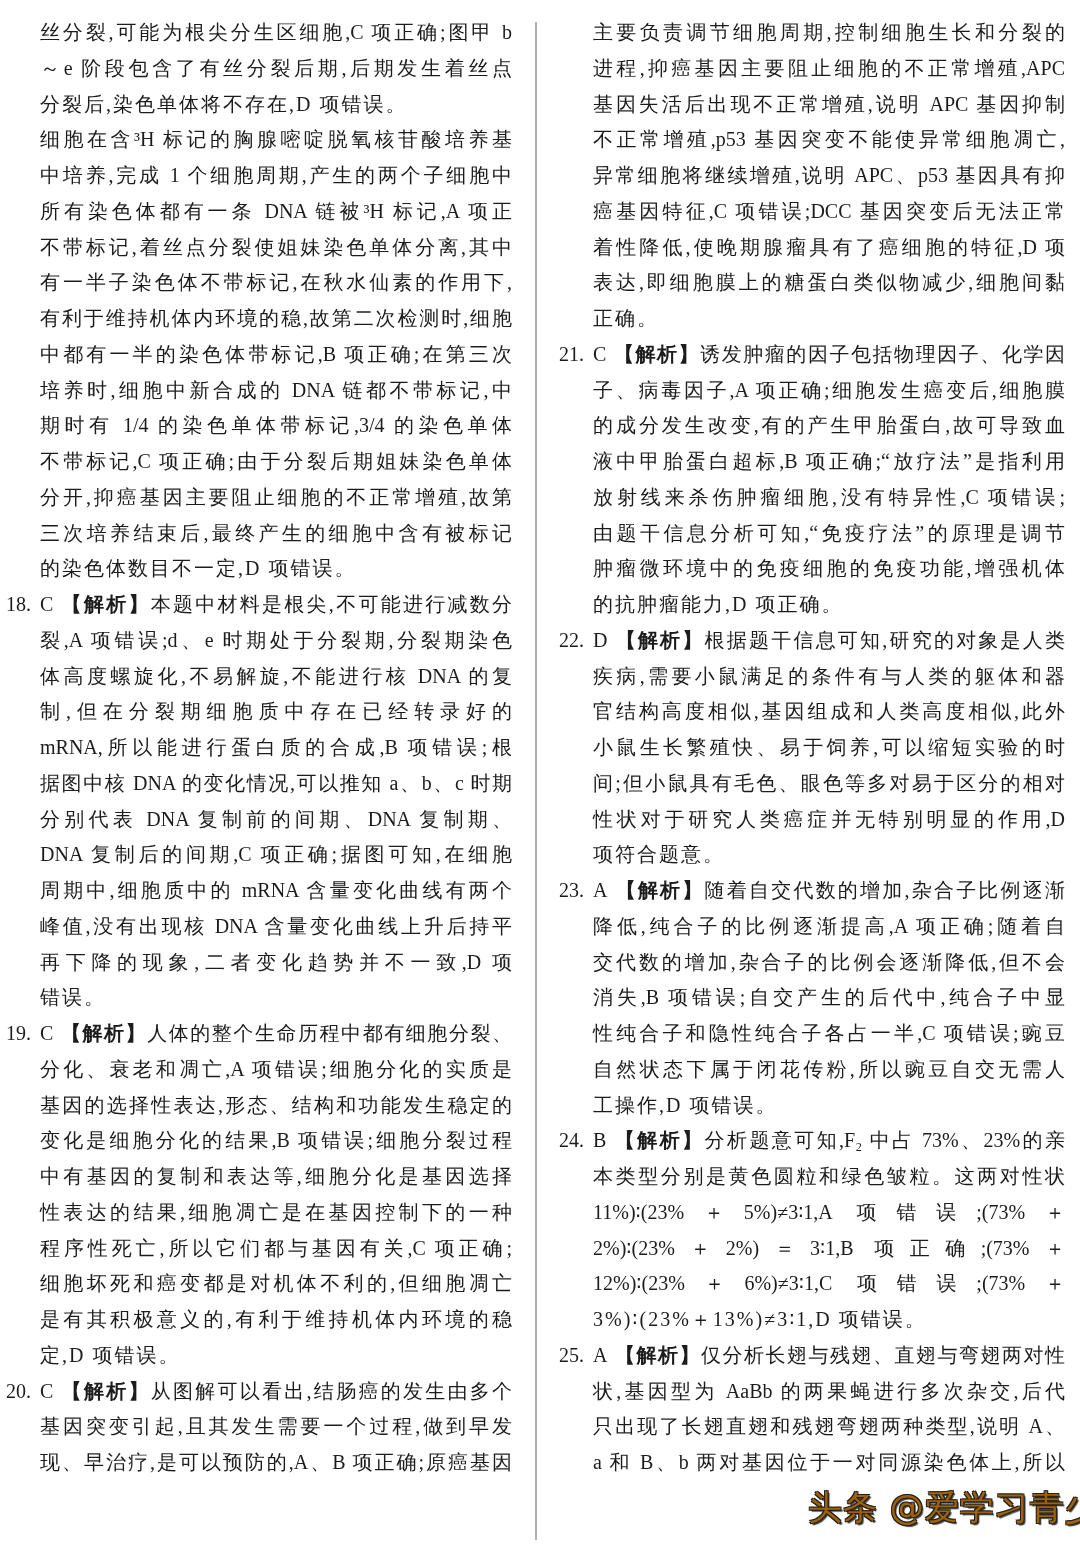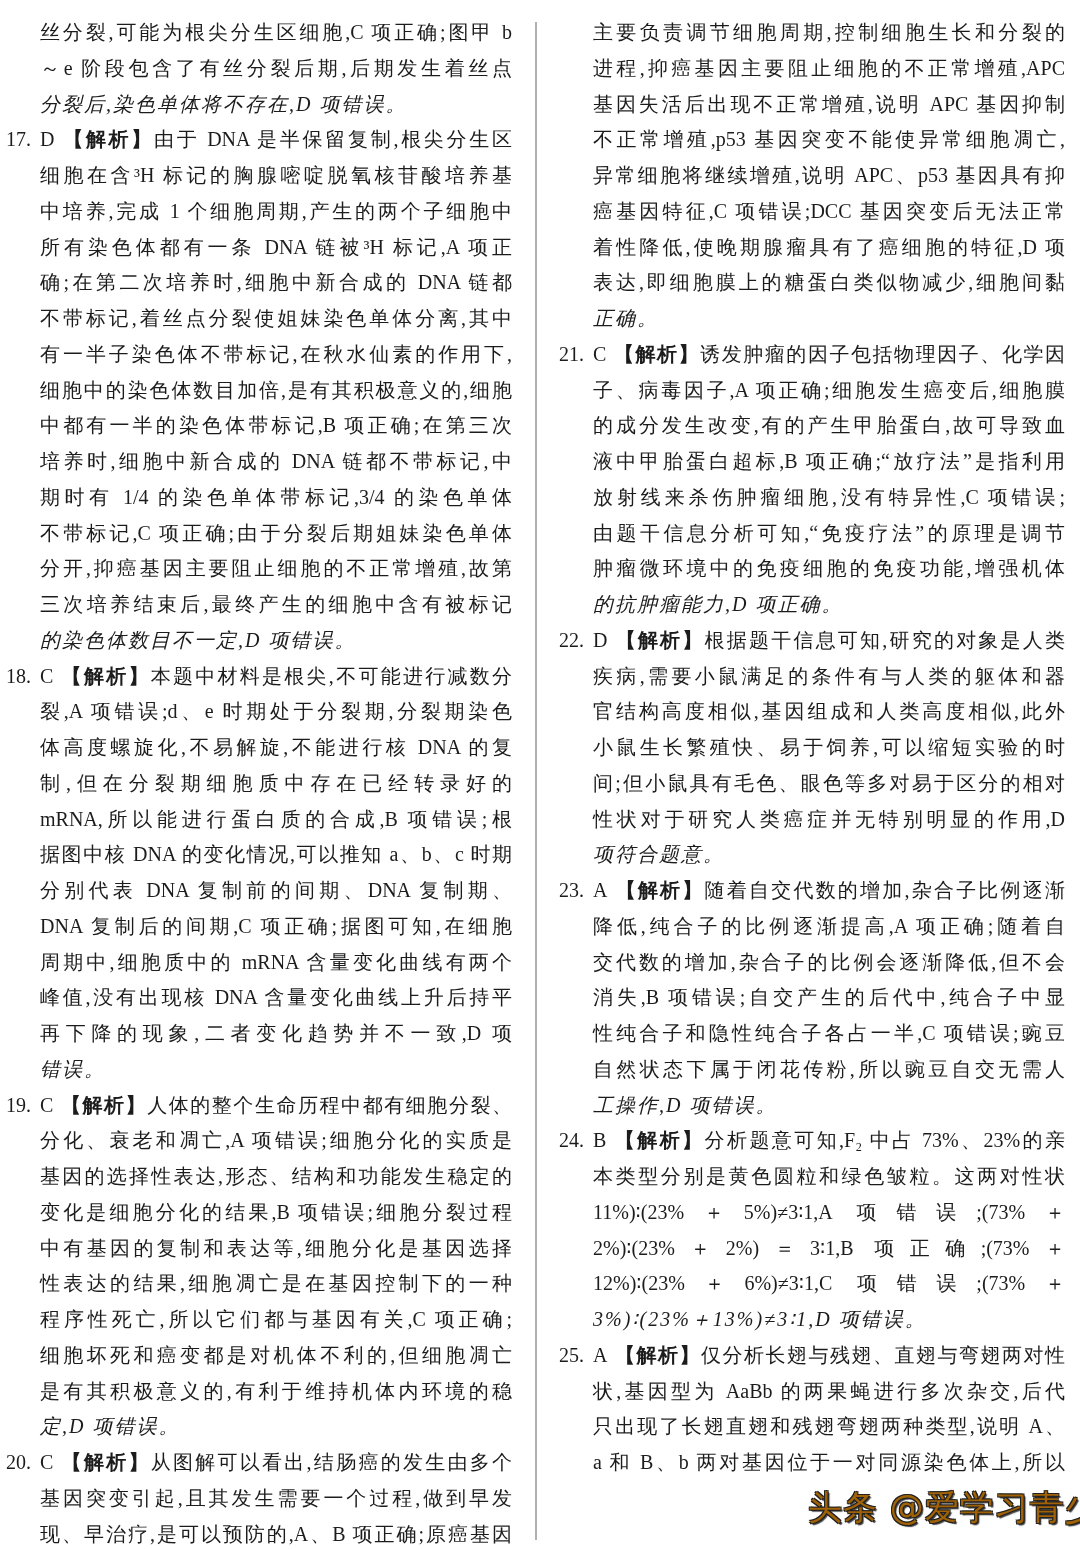--- a/index.html
+++ b/index.html
@@ -18,21 +18,21 @@
       height: 35.75px;
       line-height: 35.75px;
       padding-left: 34px;
       overflow: hidden;
       font-size: 20px;
       letter-spacing: 0;
       text-align: justify;
       text-align-last: justify;
       text-justify: inter-character;
     }
-    .ln.end { text-align: left; text-align-last: left; letter-spacing: 2px; font-style: italic; }
+    .ln.end { text-align: left; text-align-last: left; letter-spacing: 2px; }
     .num { position: absolute; left: 0; top: 0; letter-spacing: 0; font-size: 20px; }
     .ans { margin-right: 6px; }
     .tag { font-weight: bold; }
     .divider {
       position: absolute; left: 535px; top: 22px; width: 1.5px; height: 1518px;
       background: #b0b0b0;
     }
     .watermark {
       position: absolute; left: 808px; top: 1487px;
       font-family: "DejaVu Sans", sans-serif;
@@ -50,28 +50,26 @@
 
   <div class="col left">
 
     <div>
       <div class="ln">丝分裂,可能为根尖分生区细胞,C 项正确;图甲 b</div>
       <div class="ln">～e 阶段包含了有丝分裂后期,后期发生着丝点</div>
       <div class="ln end">分裂后,染色单体将不存在,D 项错误。</div>
     </div>
 
     <div>
-      <div class="ln"><span class="num">17.</span><span class="ans">D</span><span class="tag">【解析】</span><span>由于 DNA 是半保留复制,根尖分生区</span></div>
       <div class="ln">细胞在含³H 标记的胸腺嘧啶脱氧核苷酸培养基</div>
       <div class="ln">中培养,完成 1 个细胞周期,产生的两个子细胞中</div>
       <div class="ln">所有染色体都有一条 DNA 链被³H 标记,A 项正</div>
-      <div class="ln">确;在第二次培养时,细胞中新合成的 DNA 链都</div>
       <div class="ln">不带标记,着丝点分裂使姐妹染色单体分离,其中</div>
       <div class="ln">有一半子染色体不带标记,在秋水仙素的作用下,</div>
-      <div class="ln">细胞中的染色体数目加倍,是有其积极意义的,细胞</div>
+      <div class="ln">有利于维持机体内环境的稳,故第二次检测时,细胞</div>
       <div class="ln">中都有一半的染色体带标记,B 项正确;在第三次</div>
       <div class="ln">培养时,细胞中新合成的 DNA 链都不带标记,中</div>
       <div class="ln">期时有 1/4 的染色单体带标记,3/4 的染色单体</div>
       <div class="ln">不带标记,C 项正确;由于分裂后期姐妹染色单体</div>
       <div class="ln">分开,抑癌基因主要阻止细胞的不正常增殖,故第</div>
       <div class="ln">三次培养结束后,最终产生的细胞中含有被标记</div>
       <div class="ln end">的染色体数目不一定,D 项错误。</div>
     </div>
 
     <div>

